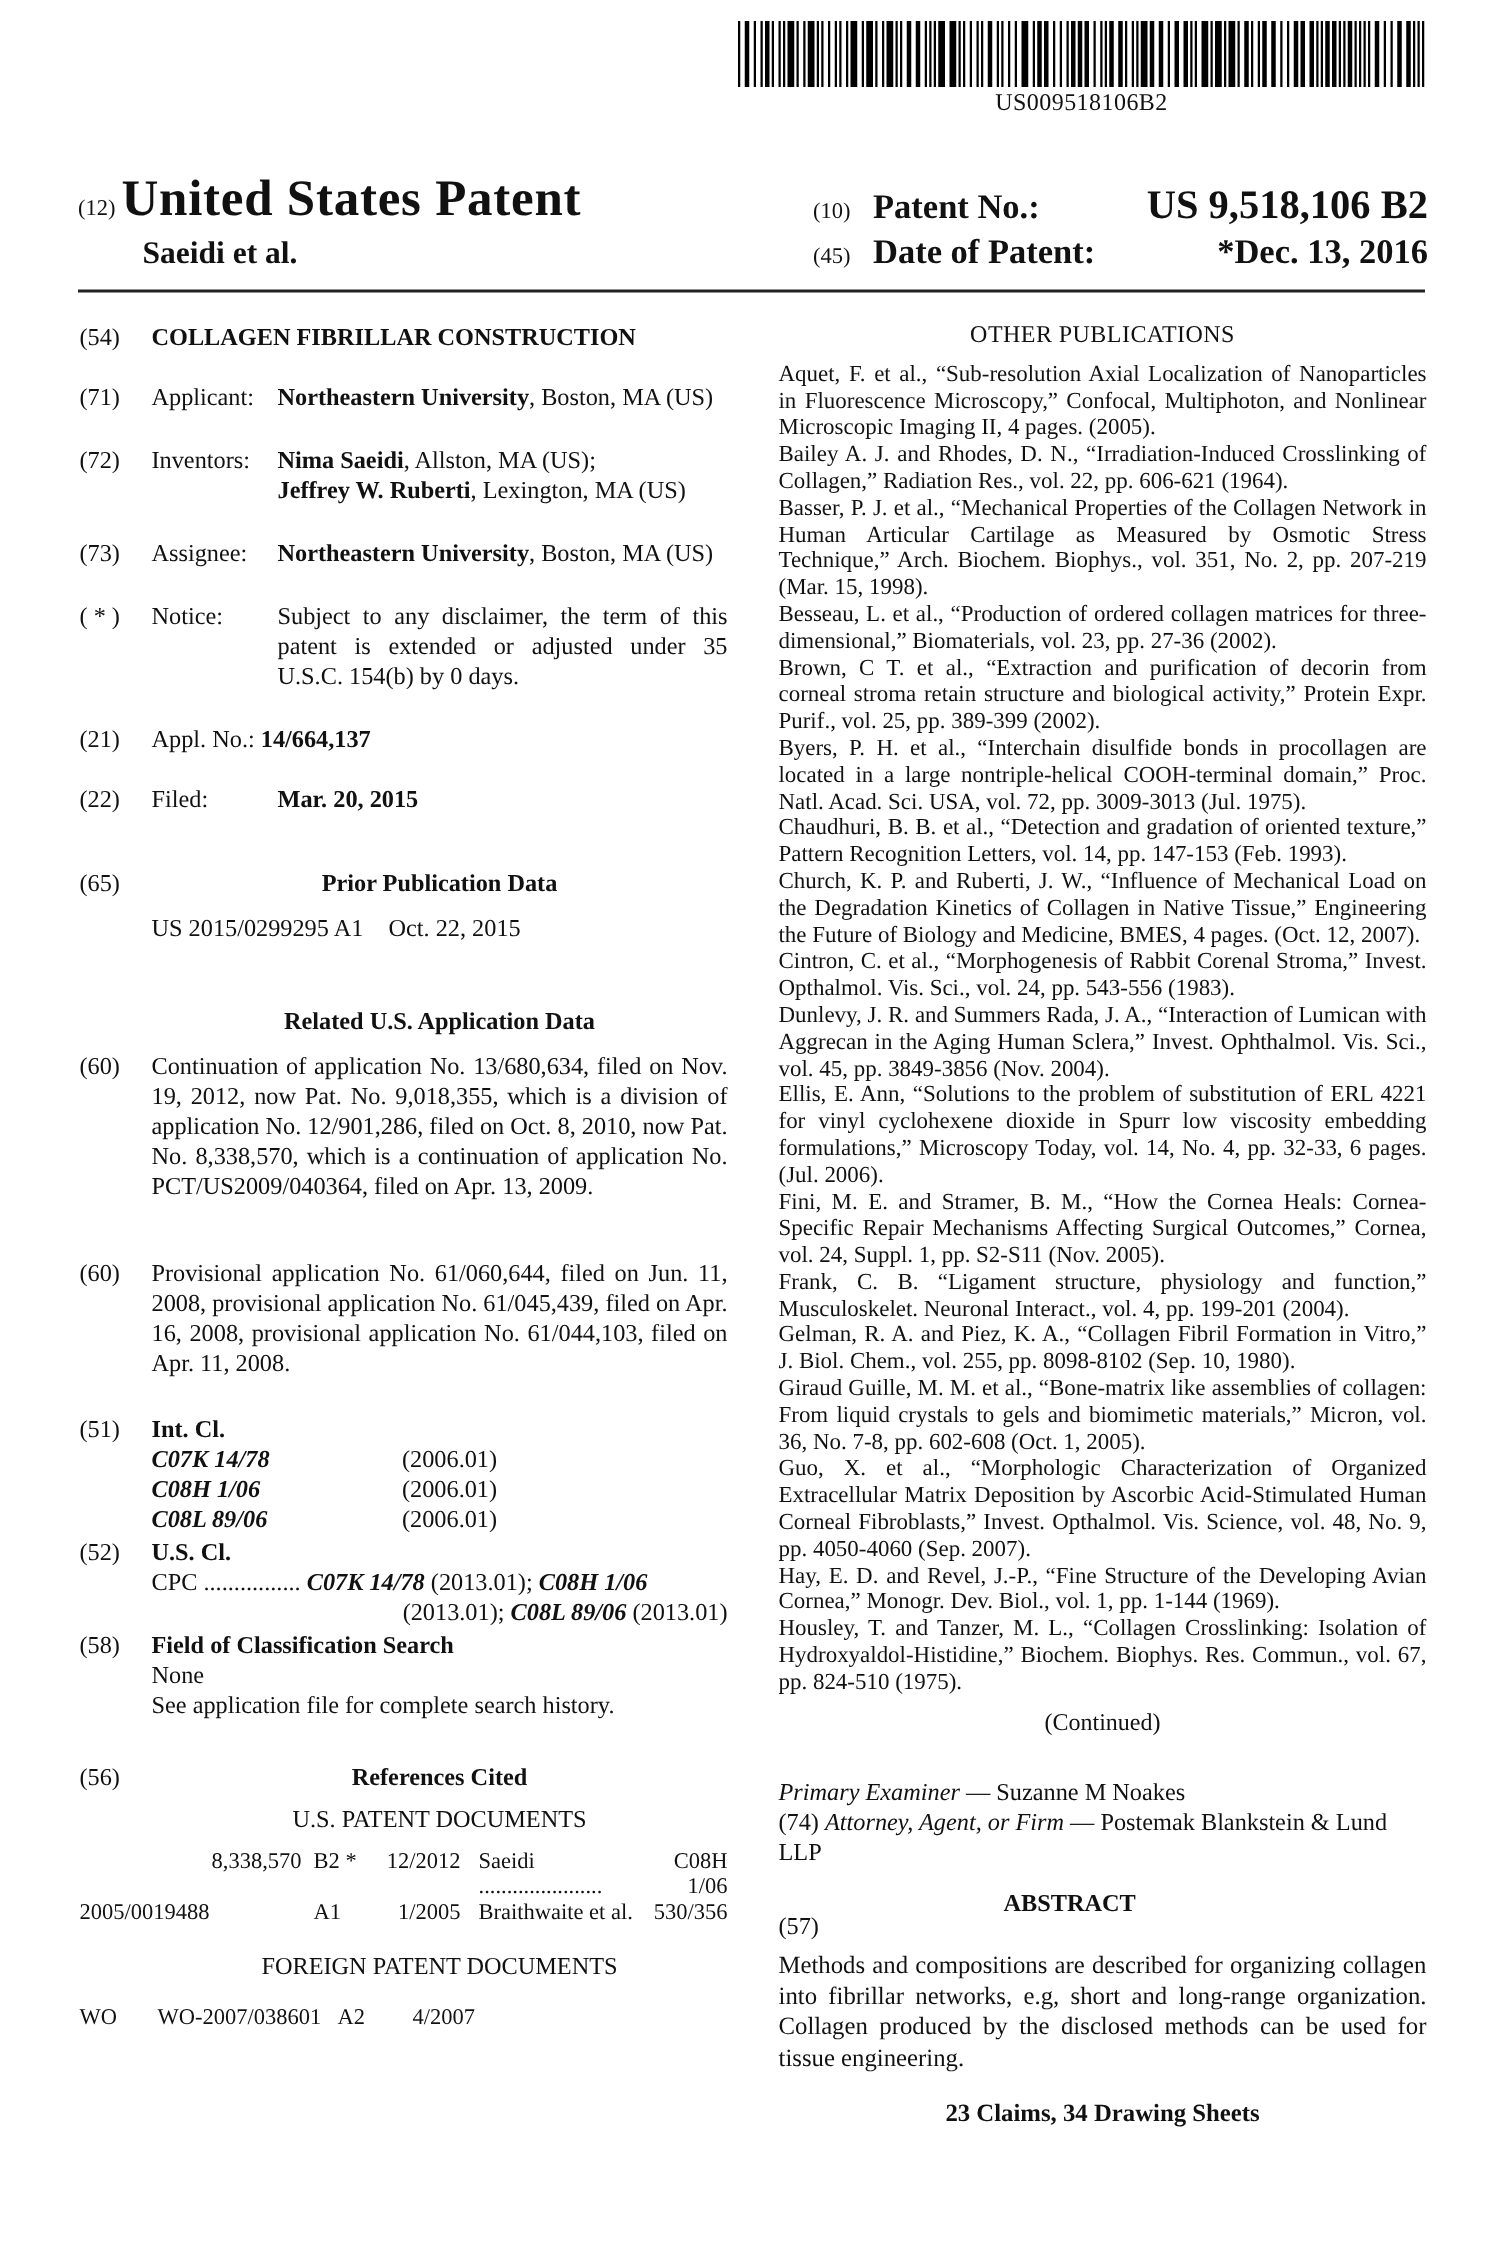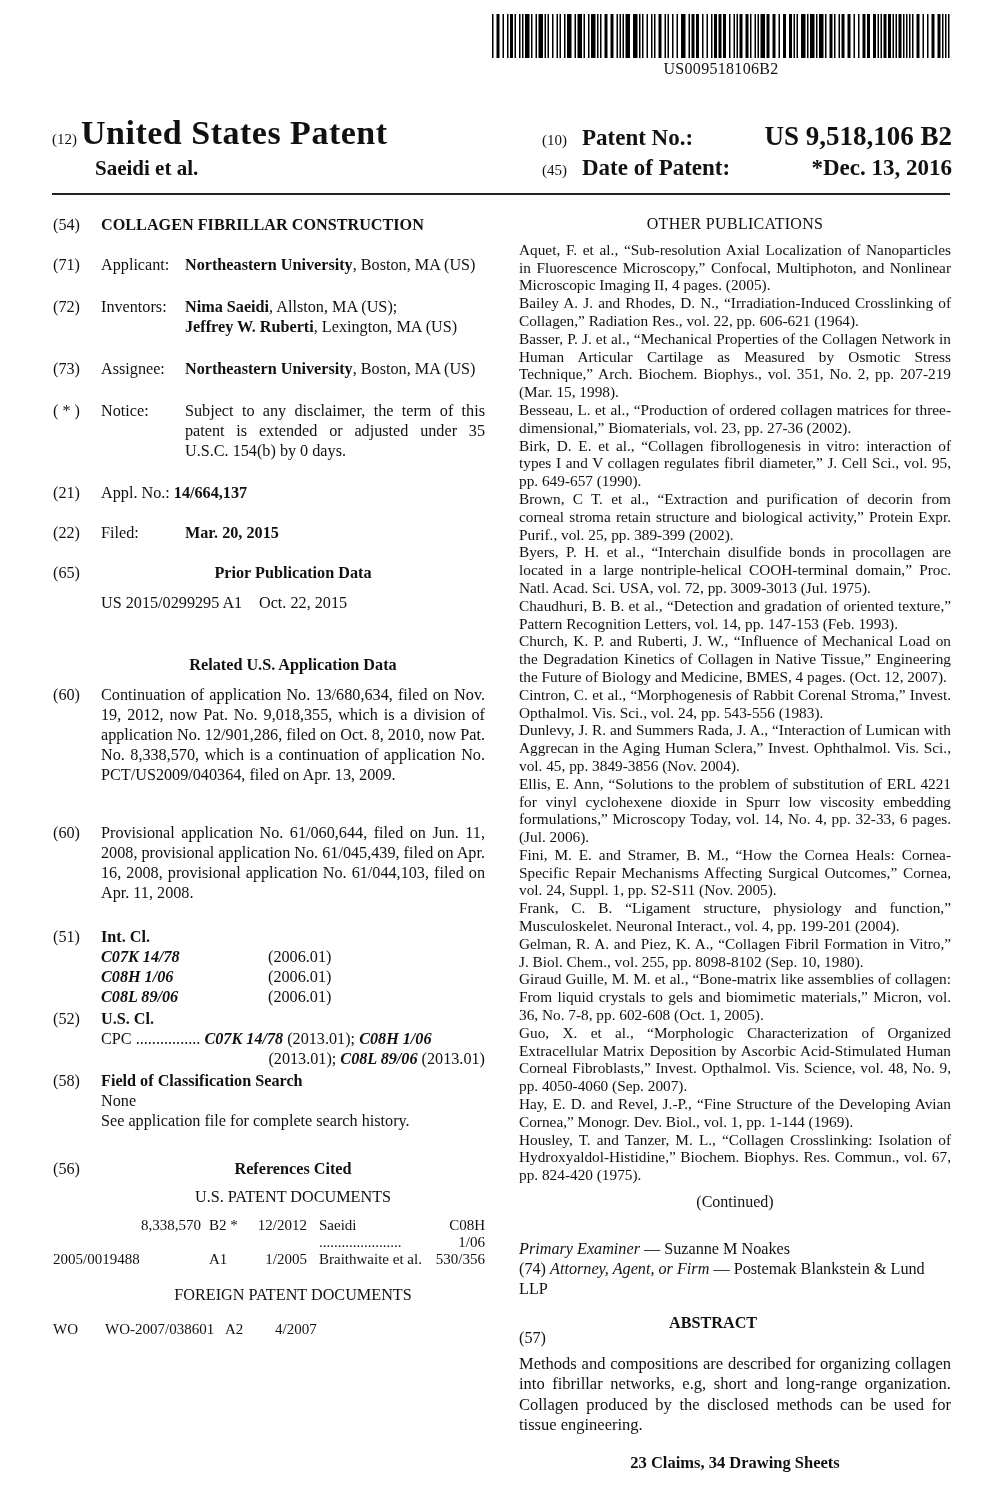--- a/index.html
+++ b/index.html
@@ -215,21 +215,21 @@
     <span class="num">(21)</span>
     <span>Appl. No.:</span>&nbsp;<b>14/664,137</b>
   </div>
 
   <div class="field" style="margin-top:20px">
     <span class="num">(22)</span>
     <span class="lab">Filed:</span>
     <b>Mar. 20, 2015</b>
   </div>
 
-  <div class="field" style="margin-top:20px; margin-bottom:10px">
+  <div class="field" style="margin-top:36px; margin-bottom:10px">
     <span class="num">(65)</span>
     <span class="body center-h">Prior Publication Data</span>
   </div>
   <div style="padding-left:48px; display:flex">
     <span style="width:158px">US 2015/0299295 A1</span>
     <span>Oct. 22, 2015</span>
   </div>
 
   <div class="center-h" style="margin-top:42px; margin-bottom:10px; padding-left:48px">Related U.S. Application Data</div>
 
@@ -313,35 +313,34 @@
   </div>
 </div>
 
 <div class="right">
   <div class="pubs-head">OTHER PUBLICATIONS</div>
   <div id="pubs-list">
       <div class="pub">Aquet, F. et al., “Sub-resolution Axial Localization of Nanoparticles in Fluorescence Microscopy,” Confocal, Multiphoton, and Nonlinear Microscopic Imaging II, 4 pages. (2005).</div>
       <div class="pub">Bailey A. J. and Rhodes, D. N., “Irradiation-Induced Crosslinking of Collagen,” Radiation Res., vol. 22, pp. 606-621 (1964).</div>
       <div class="pub">Basser, P. J. et al., “Mechanical Properties of the Collagen Network in Human Articular Cartilage as Measured by Osmotic Stress Technique,” Arch. Biochem. Biophys., vol. 351, No. 2, pp. 207-219 (Mar. 15, 1998).</div>
       <div class="pub">Besseau, L. et al., “Production of ordered collagen matrices for three-dimensional,” Biomaterials, vol. 23, pp. 27-36 (2002).</div>
-      <div class="pub">Birk, D. E. et al., “Collagen fibrollogenesis in vitro: interaction of types I and V collagen regulates fibril diameter,” J. Cell Sci., vol. 95, pp. 649-657 (1990).</div>
       <div class="pub">Brown, C T. et al., “Extraction and purification of decorin from corneal stroma retain structure and biological activity,” Protein Expr. Purif., vol. 25, pp. 389-399 (2002).</div>
       <div class="pub">Byers, P. H. et al., “Interchain disulfide bonds in procollagen are located in a large nontriple-helical COOH-terminal domain,” Proc. Natl. Acad. Sci. USA, vol. 72, pp. 3009-3013 (Jul. 1975).</div>
       <div class="pub">Chaudhuri, B. B. et al., “Detection and gradation of oriented texture,” Pattern Recognition Letters, vol. 14, pp. 147-153 (Feb. 1993).</div>
       <div class="pub">Church, K. P. and Ruberti, J. W., “Influence of Mechanical Load on the Degradation Kinetics of Collagen in Native Tissue,” Engineering the Future of Biology and Medicine, BMES, 4 pages. (Oct. 12, 2007).</div>
       <div class="pub">Cintron, C. et al., “Morphogenesis of Rabbit Corenal Stroma,” Invest. Opthalmol. Vis. Sci., vol. 24, pp. 543-556 (1983).</div>
       <div class="pub">Dunlevy, J. R. and Summers Rada, J. A., “Interaction of Lumican with Aggrecan in the Aging Human Sclera,” Invest. Ophthalmol. Vis. Sci., vol. 45, pp. 3849-3856 (Nov. 2004).</div>
       <div class="pub">Ellis, E. Ann, “Solutions to the problem of substitution of ERL 4221 for vinyl cyclohexene dioxide in Spurr low viscosity embedding formulations,” Microscopy Today, vol. 14, No. 4, pp. 32-33, 6 pages. (Jul. 2006).</div>
       <div class="pub">Fini, M. E. and Stramer, B. M., “How the Cornea Heals: Cornea-Specific Repair Mechanisms Affecting Surgical Outcomes,” Cornea, vol. 24, Suppl. 1, pp. S2-S11 (Nov. 2005).</div>
       <div class="pub">Frank, C. B. “Ligament structure, physiology and function,” Musculoskelet. Neuronal Interact., vol. 4, pp. 199-201 (2004).</div>
       <div class="pub">Gelman, R. A. and Piez, K. A., “Collagen Fibril Formation in Vitro,” J. Biol. Chem., vol. 255, pp. 8098-8102 (Sep. 10, 1980).</div>
       <div class="pub">Giraud Guille, M. M. et al., “Bone-matrix like assemblies of collagen: From liquid crystals to gels and biomimetic materials,” Micron, vol. 36, No. 7-8, pp. 602-608 (Oct. 1, 2005).</div>
       <div class="pub">Guo, X. et al., “Morphologic Characterization of Organized Extracellular Matrix Deposition by Ascorbic Acid-Stimulated Human Corneal Fibroblasts,” Invest. Opthalmol. Vis. Science, vol. 48, No. 9, pp. 4050-4060 (Sep. 2007).</div>
       <div class="pub">Hay, E. D. and Revel, J.-P., “Fine Structure of the Developing Avian Cornea,” Monogr. Dev. Biol., vol. 1, pp. 1-144 (1969).</div>
-      <div class="pub">Housley, T. and Tanzer, M. L., “Collagen Crosslinking: Isolation of Hydroxyaldol-Histidine,” Biochem. Biophys. Res. Commun., vol. 67, pp. 824-420 (1975).</div>
+      <div class="pub">Housley, T. and Tanzer, M. L., “Collagen Crosslinking: Isolation of Hydroxyaldol-Histidine,” Biochem. Biophys. Res. Commun., vol. 67, pp. 824-510 (1975).</div>
     </div>
   <div class="continued">(Continued)</div>
 
   <div class="rb" style="margin-top:28px">
     <i>Primary Examiner</i><span> — </span><span>Suzanne M Noakes</span>
   </div>
   <div class="rb">
     <span>(74)</span> <i>Attorney, Agent, or Firm</i><span> — </span><span>Postemak Blankstein &amp; Lund LLP</span>
   </div>
 

